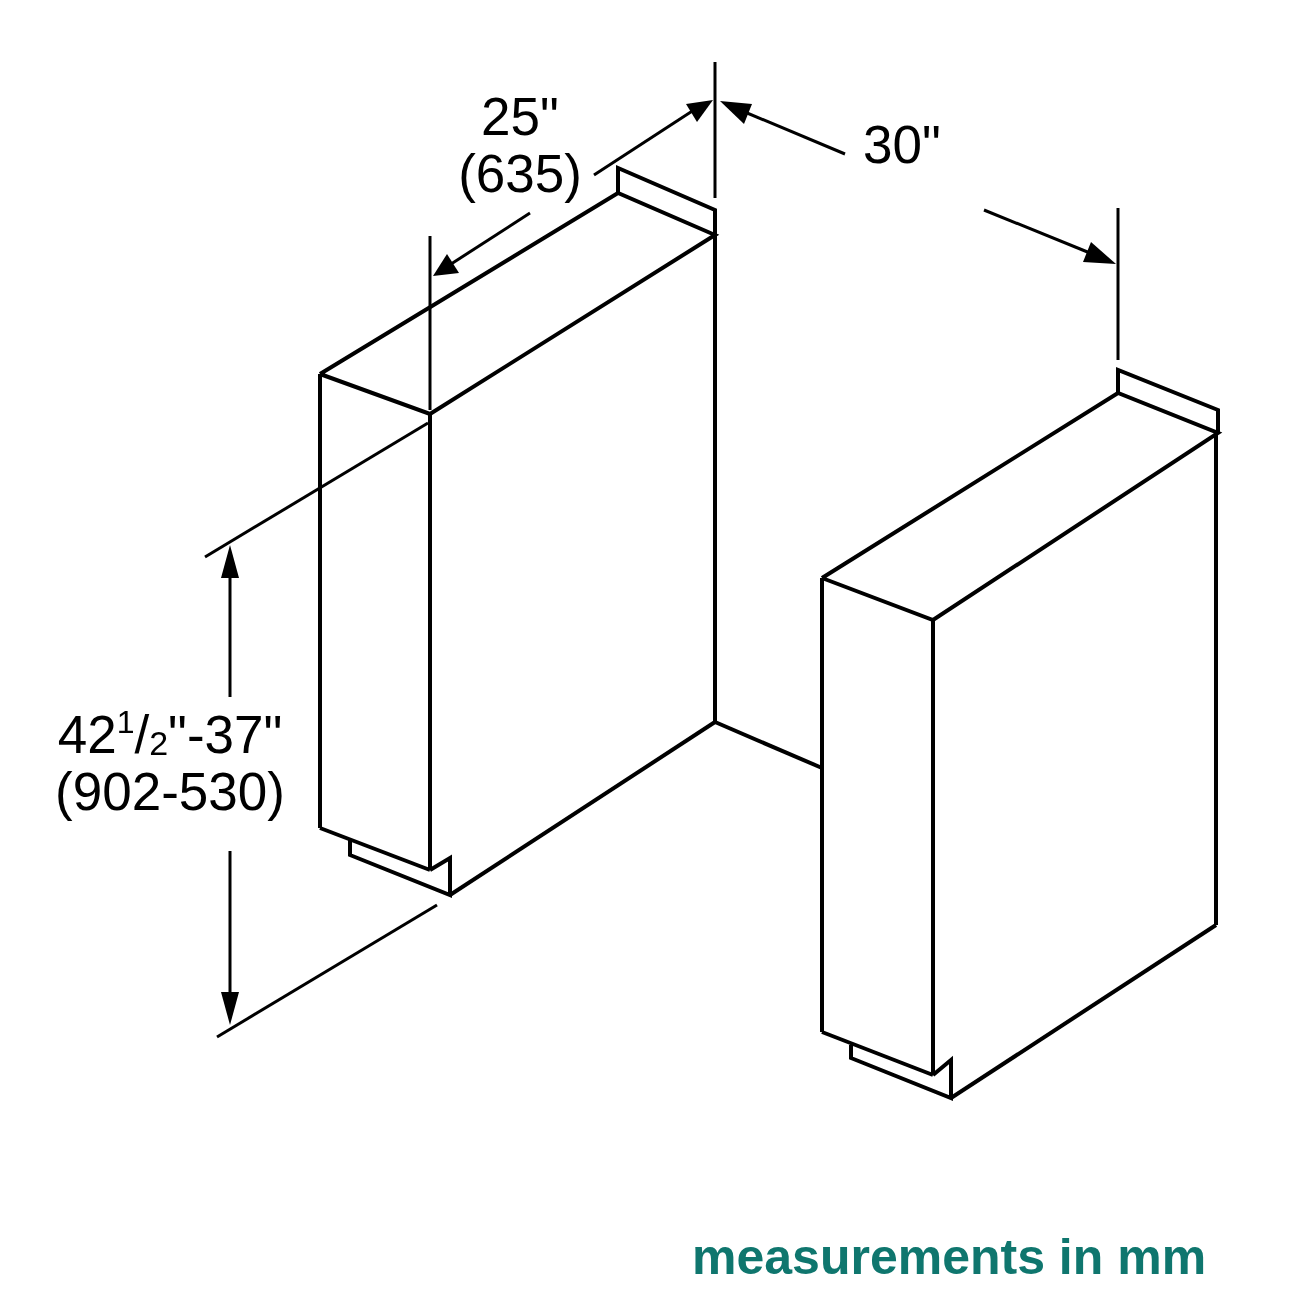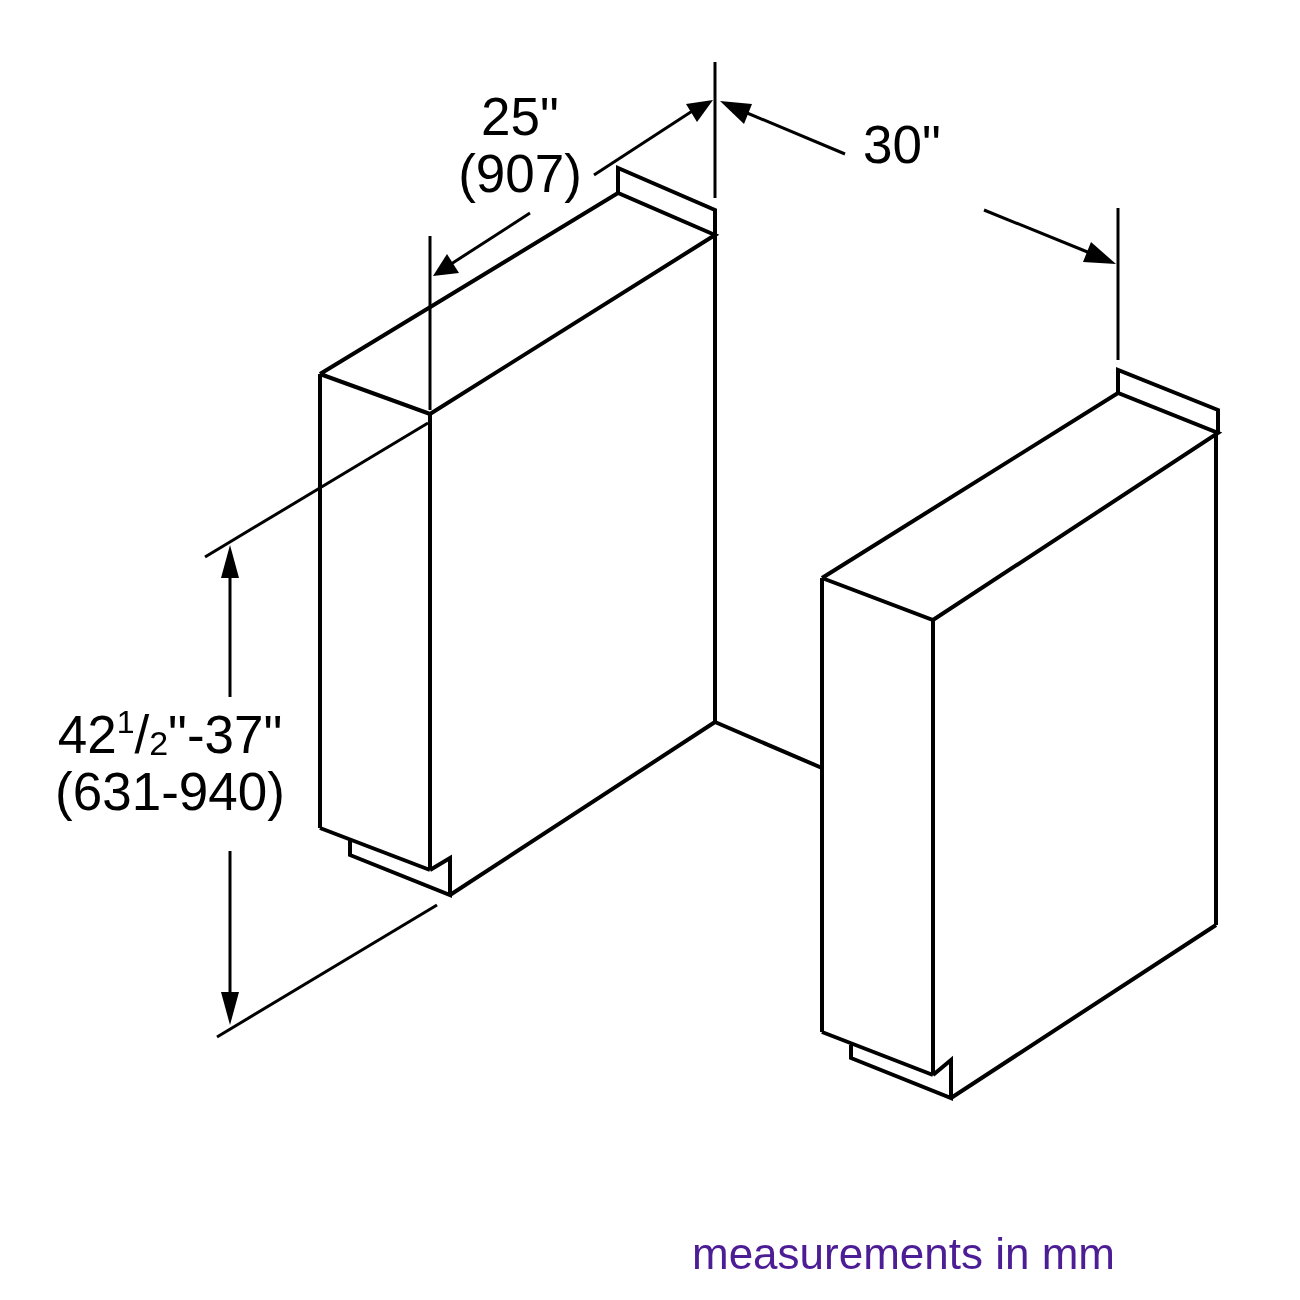--- a/index.html
+++ b/index.html
@@ -3,21 +3,21 @@
   <meta charset="utf-8">
   <style>
     html, body { margin: 0; padding: 0; background: #ffffff; }
     body { width: 1300px; height: 1300px; overflow: hidden; position: relative; }
     #diagram { position: absolute; left: 0; top: 0; width: 1300px; height: 1300px; }
     .ln { stroke: #000; stroke-width: 4; fill: none; stroke-linecap: butt; stroke-linejoin: miter; }
     .dim { stroke: #000; stroke-width: 3; fill: none; }
     .arrow { fill: #000; stroke: none; }
     .lbl { position: absolute; font-family: "Liberation Sans", sans-serif; color: #000; text-align: center; line-height: 1; white-space: nowrap; }
     .big { font-size: 53px; }
-    .note { position: absolute; font-family: "Liberation Sans", sans-serif; font-size: 44px; color: #4c1d95; line-height: 1; white-space: nowrap; }
+    .note { position: absolute; font-family: "Liberation Sans", sans-serif; font-size: 50px; color: #0f766e; line-height: 1; white-space: nowrap; font-weight: bold; }
     sup.frac-n { font-size: 32px; vertical-align: 0; position: relative; top: -20px; }
     sub.frac-d { font-size: 34px; vertical-align: 0; position: relative; top: 2px; }
   </style>
 </head>
 <body>
 
 <svg id="diagram" viewBox="0 0 1300 1300" xmlns="http://www.w3.org/2000/svg">
 
   <g>
 
@@ -72,27 +72,27 @@
     <line class="dim" x1="217" y1="1037" x2="437" y2="905"></line>
     <line class="dim" x1="230" y1="575" x2="230" y2="697"></line>
     <polygon class="arrow" points="230,545 221,578 239,578"></polygon>
     <line class="dim" x1="230" y1="851" x2="230" y2="1000"></line>
     <polygon class="arrow" points="230,1025 221,992 239,992"></polygon>
   </g>
 </svg>
 
 <div class="lbl big" style="left:440px; top:90px; width:160px;">
   <div>25"</div>
-  <div style="margin-top:4px;">(907)</div>
+  <div style="margin-top:4px;">(635)</div>
 </div>
 
 <div class="lbl big" style="left:822px; top:118px; width:160px;">
   <div>30"</div>
 </div>
 
 <div class="lbl big" style="left:30px; top:708px; width:280px;">
   <div>
     <span>42</span><sup class="frac-n">1</sup><span>/</span><sub class="frac-d">2</sub><span>"-37"</span>
   </div>
-  <div style="margin-top:4px;">(631-940)</div>
+  <div style="margin-top:4px;">(902-530)</div>
 </div>
 
 <div class="note" style="left:692px; top:1232px;">measurements in mm</div>
 
 </body></html>

